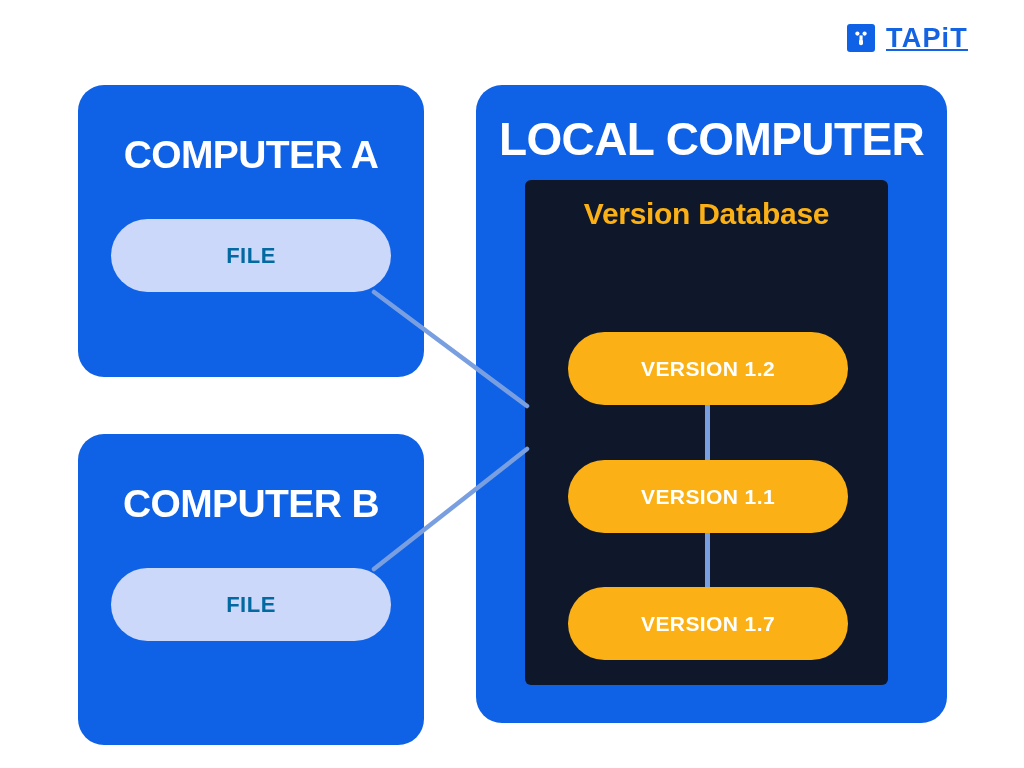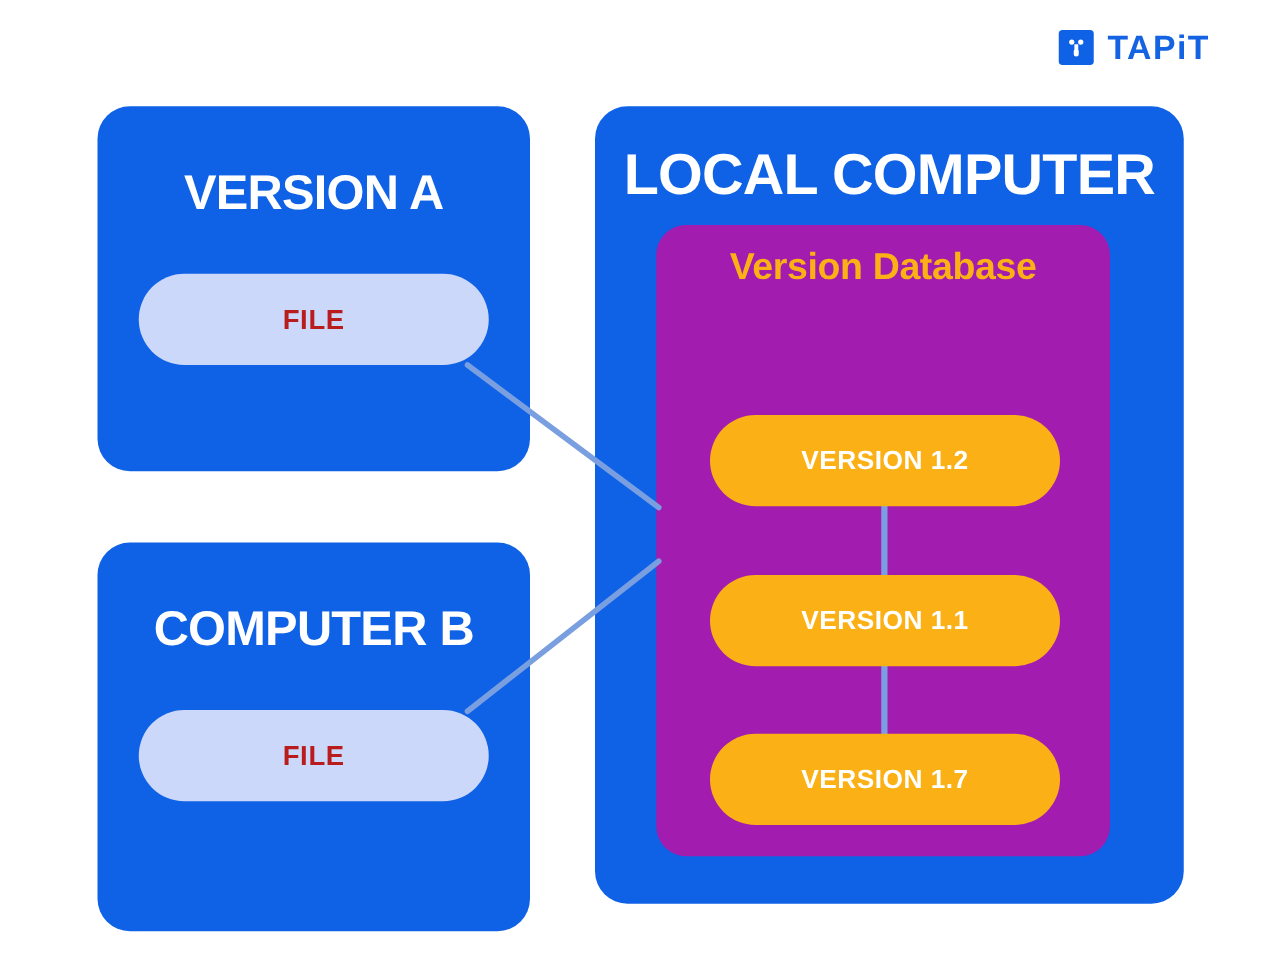--- a/index.html
+++ b/index.html
@@ -41,20 +41,21 @@
     flex: 0 0 auto;
   }
   .brand-mark svg { display: block; }
   .brand-word {
     font-size: 27px;
     font-weight: bold;
     letter-spacing: 1.2px;
     color: #1363e3;
     line-height: 1;
     white-space: nowrap;
+    text-decoration: underline;
   }
 
   
   .panel {
     position: absolute;
     background: #0f62e6;
     border-radius: 26px;
   }
 
   .panel-title {
@@ -90,21 +91,21 @@
     display: flex;
     align-items: center;
     justify-content: center;
   }
   #computer-a .file-pill { top: 134px; }
   #computer-b .file-pill { top: 134px; }
   .file-label {
     font-size: 22px;
     font-weight: bold;
     letter-spacing: 0.5px;
-    color: #b91c1c;
+    color: #0369a1;
     line-height: 1;
   }
 
   
   #local-computer {
     left: 476px;
     top: 85px;
     width: 471px;
     height: 638px;
   }
@@ -114,22 +115,22 @@
     letter-spacing: -0.6px;
   }
 
   
   .vdb-card {
     position: absolute;
     left: 49px;
     top: 95px;
     width: 363px;
     height: 505px;
-    background: #a21caf;
-    border-radius: 24px;
+    background: #0f172a;
+    border-radius: 6px;
   }
   .vdb-title {
     position: absolute;
     left: 0;
     right: 0;
     top: 19px;
     text-align: center;
     font-size: 30px;
     font-weight: bold;
     color: #fbb116;
@@ -201,21 +202,21 @@
       <span>TAPiT</span>
     </span>
   </div>
 
   <svg id="links" viewBox="0 0 1024 768">
     <line x1="374" y1="292" x2="527" y2="406" stroke="#7a9fe0" stroke-width="4.5" stroke-linecap="round"></line>
     <line x1="374" y1="569" x2="527" y2="449" stroke="#7a9fe0" stroke-width="4.5" stroke-linecap="round"></line>
   </svg>
 
   <div class="panel" id="computer-a">
-    <div class="panel-title">VERSION A</div>
+    <div class="panel-title">COMPUTER A</div>
     <div class="file-pill">
       <span class="file-label">FILE</span>
     </div>
   </div>
 
   <div class="panel" id="computer-b">
     <div class="panel-title">COMPUTER B</div>
     <div class="file-pill">
       <span class="file-label">FILE</span>
     </div>

